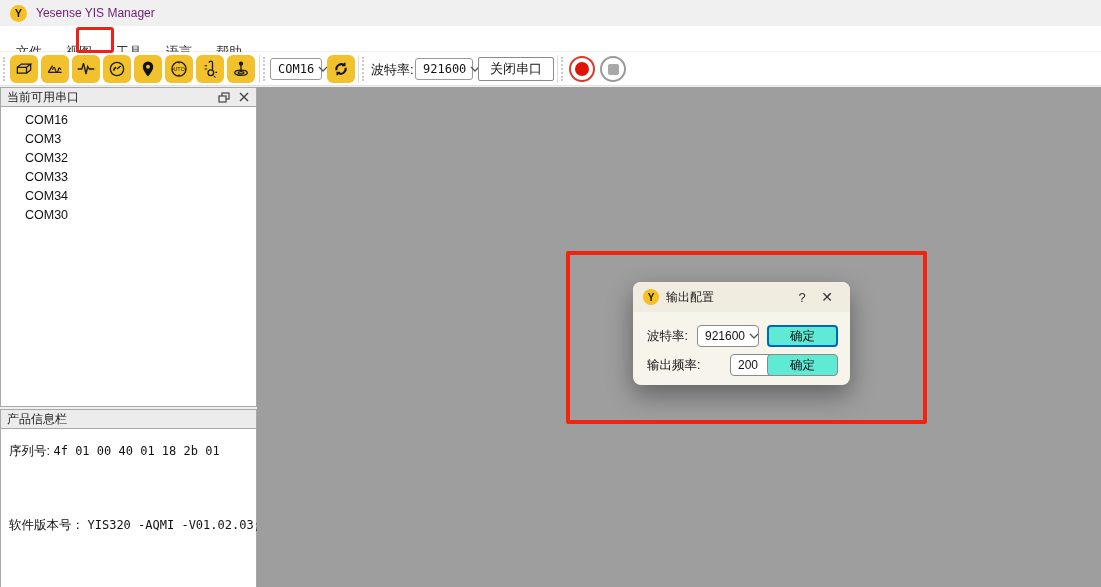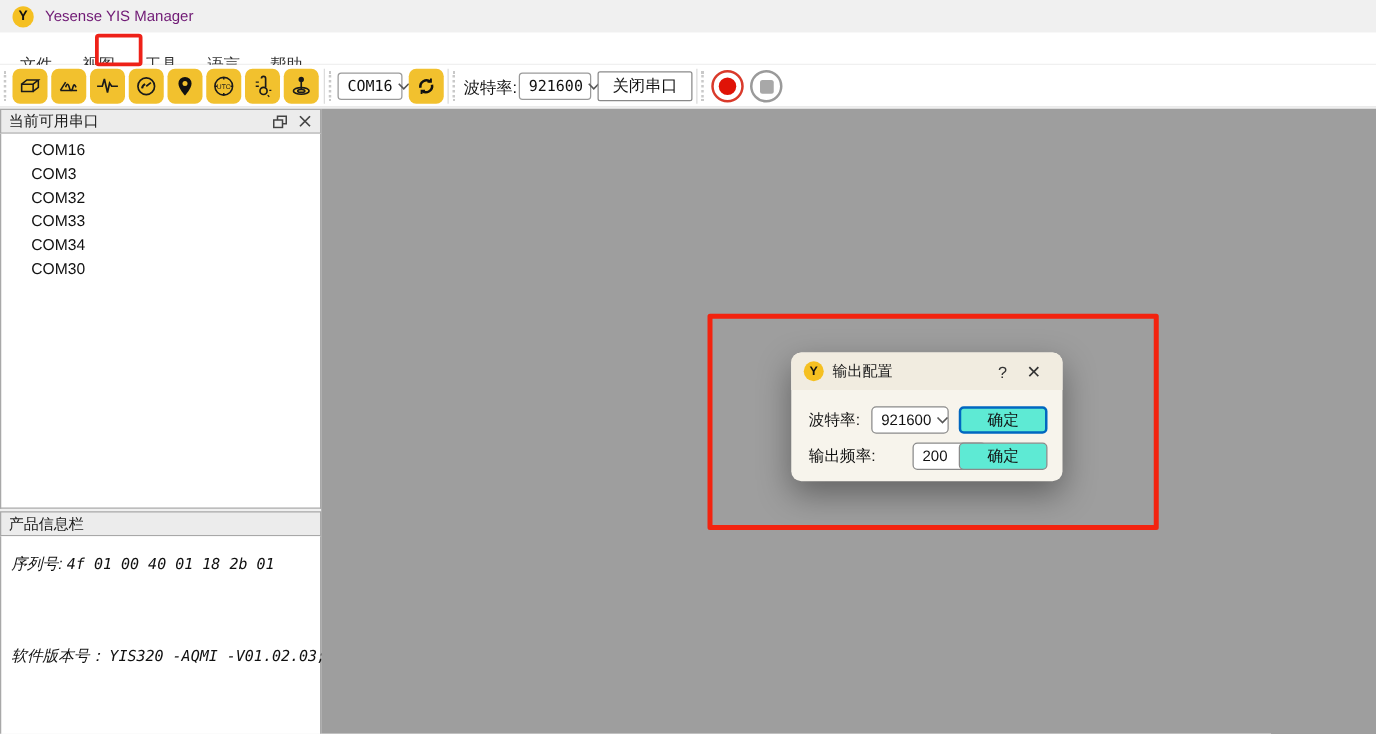--- a/index.html
+++ b/index.html
@@ -54,21 +54,21 @@
   .dock-header .spacer { flex:1; }
   .dock-hbtn { width:16px; height:14px; display:flex; align-items:center; justify-content:center;
     margin-right:4px; cursor:pointer; }
   .port-list { height:300px; background:#fff; border:1px solid #a8a8a8; border-top:none;
     padding-top:4px; overflow:hidden; }
   .port-item { font-size:12.5px; color:#111; padding-left:24px; height:19px;
     line-height:19px; cursor:pointer; }
   .info-header { margin-top:2px; }
   .info-area { background:#fff; border:1px solid #a8a8a8; border-top:none; height:163px;
     position:relative; font-size:12.5px; color:#111; }
-  .info-row { position:absolute; left:8px; white-space:nowrap;font-style:italic; }
+  .info-row { position:absolute; left:8px; white-space:nowrap; }
   .mono { font-family:"DejaVu Sans Mono", monospace; font-size:12px; }
 
   
   .main-area { position:absolute; left:257px; top:87px; width:844px; height:500px; background:#9e9e9e; }
 
   
   .annotation { position:absolute; left:566px; top:251px; width:361px; height:173px;
     border:4px solid #f3230f; border-radius:2px; z-index:60; pointer-events:none; }
 
   

